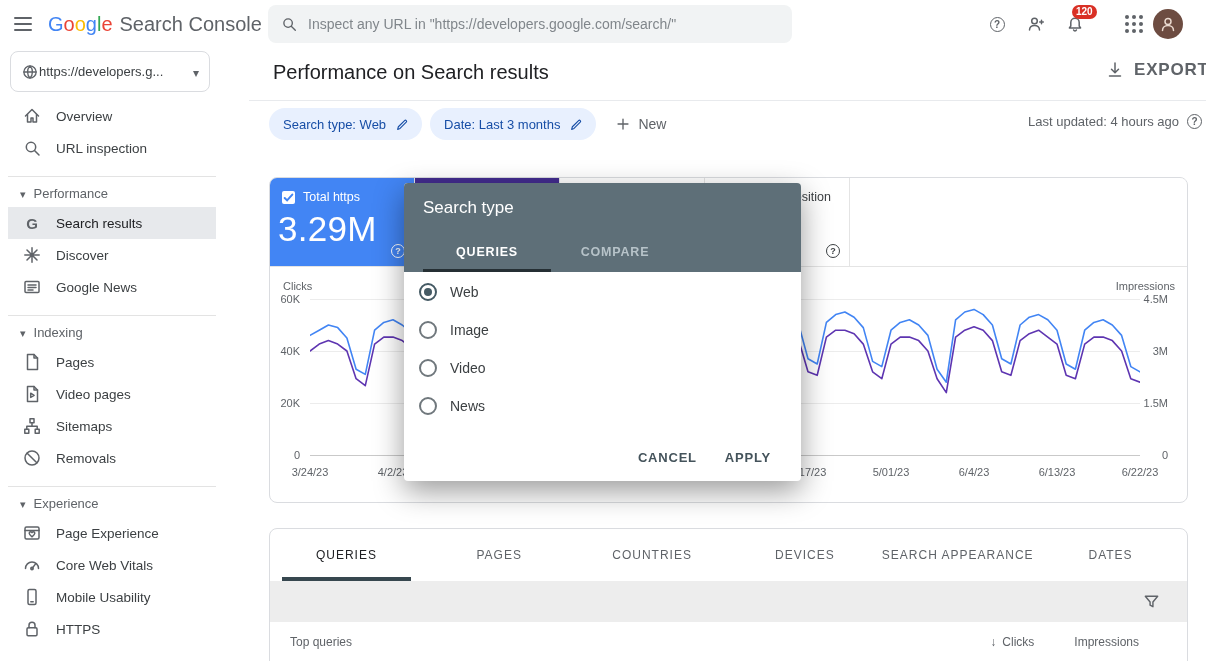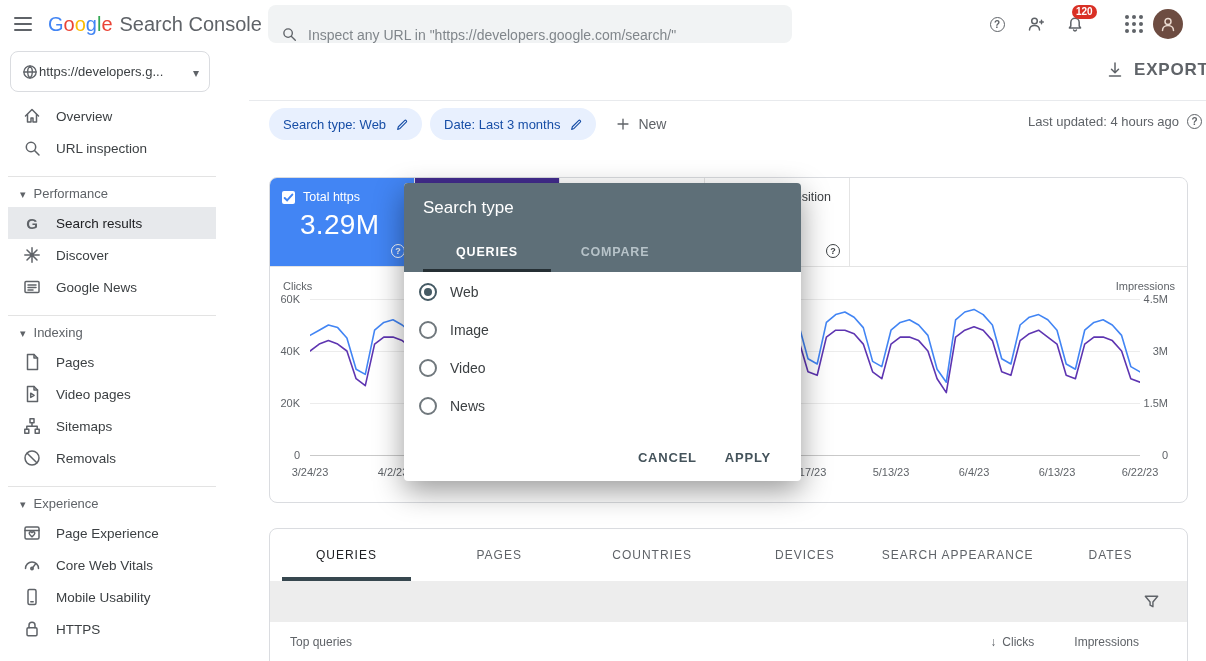--- a/index.html
+++ b/index.html
@@ -6,21 +6,21 @@
   html,body { background:#fff; }
   body { font-family: "Liberation Sans", sans-serif; color:#202124; }
   .screen { position:relative; width:1206px; height:661px; background:#fff; overflow:hidden; }
 
   
   .topbar { position:absolute; left:0; top:0; width:1206px; height:48px; background:#fff; z-index:30; }
   .hamburger { position:absolute; left:10px; top:13px; width:26px; height:22px; display:flex; flex-direction:column; justify-content:center; gap:4px; cursor:pointer; }
   .hamburger i { display:block; height:2px; margin:0 4px; background:#5f6368; border-radius:1px; }
   .logo { position:absolute; left:48px; top:0; height:48px; display:flex; align-items:center; font-size:20px; }
   .logo .suffix { color:#5f6368; margin-left:7px; }
-  .searchbox { position:absolute; left:268px; top:5px; width:524px; height:38px; background:#f1f3f4; border-radius:8px; display:flex; align-items:flex-end; padding:0 12px; gap:10px; }
+  .searchbox { position:absolute; left:268px; top:5px; width:524px; height:38px; background:#f1f3f4; border-radius:8px; display:flex; align-items:center; padding:0 12px; gap:10px; }
   .searchbox input { flex:1; border:none; outline:none; background:transparent; font:14px "Liberation Sans", sans-serif; color:#202124; }
   .searchbox input::placeholder { color:#80868b; }
   .tb-icon { position:absolute; top:12px; width:24px; height:24px; display:flex; align-items:center; justify-content:center; color:#5f6368; cursor:pointer; }
   .tb-help { left:985px; } .tb-people { left:1024px; } .tb-notif { left:1063px; } .tb-apps { left:1122px; }
   .badge { position:absolute; top:-7px; left:9px; background:#d93025; color:#fff; font-size:10px; font-weight:bold; line-height:12px; padding:1px 4px; border-radius:8px; }
   .avatar { position:absolute; left:1153px; top:9px; width:30px; height:30px; border-radius:50%; background:#6d4c41; color:#ead9cf; display:flex; align-items:center; justify-content:center; cursor:pointer; overflow:hidden; }
   .apps-grid { display:grid; grid-template-columns:repeat(3,4px); gap:3px; }
   .apps-grid i { width:4px; height:4px; border-radius:50%; background:#5f6368; }
   .qmark { width:15px; height:15px; border:1.5px solid currentColor; border-radius:50%; display:inline-flex; align-items:center; justify-content:center; font-size:10px; font-weight:bold; flex:0 0 auto; }
   .qmark::after { content:"?"; }
@@ -55,21 +55,21 @@
 
   .ic { display:inline-flex; width:20px; height:20px; }
   .ic svg { width:100%; height:100%; }
 
   
   .chart-card { position:absolute; left:269px; top:177px; width:919px; height:326px; border:1px solid #dadce0; border-radius:8px; background:#fff; overflow:hidden; }
   .metrics { display:flex; gap:1px; background:#e4e4e4; padding-bottom:1px; }
   .tile { position:relative; width:144px; height:88px; flex:0 0 144px; background:#fff; cursor:pointer; }
   .tile.filler { flex:1 1 auto; width:auto; cursor:default; }
   .tile-top { display:flex; align-items:center; gap:8px; padding:12px 10px 0 12px; font-size:12.5px; }
-  .tile-value { padding:5px 0 0 30px; font-size:28px; letter-spacing:.3px; }
+  .tile-value { padding:5px 0 0 8px; font-size:35px; letter-spacing:.3px; }
   .tile .qmark { position:absolute; right:9px; bottom:8px; width:14px; height:14px; font-size:9px; }
   .cbx { width:13px; height:13px; border-radius:2px; flex:0 0 13px; position:relative; }
   .cbx.checked { background:#fff; }
   .cbx.checked svg { position:absolute; inset:0; }
   .cbx.un { border:2px solid #5f6368; }
 
   .chart-zone { position:relative; height:236px; }
   .axis-title { position:absolute; top:13px; font-size:11px; color:#5f6368; }
   .axis-title.left { left:13px; } .axis-title.right { right:12px; }
   .tick-left { position:absolute; left:0; width:30px; text-align:right; font-size:11px; color:#5f6368; line-height:14px; }
@@ -318,20 +318,21 @@
         <span class="nav-ic">
           <svg viewBox="0 0 20 20" fill="none" stroke="currentColor" stroke-width="1.5" stroke-linecap="round" stroke-linejoin="round">
             <rect x="5" y="8.8" width="10" height="8" rx="1.2"></rect>
             <path d="M7 8.8V6.3a3 3 0 0 1 6 0v2.5"></path>
           </svg>
         </span>
         <span class="nav-label">HTTPS</span>
       </div>
     </nav>
 
+  <h1 class="page-title">Performance on Search results</h1>
   <div class="export-btn">
     <span class="ic">
         <svg viewBox="0 0 20 20" fill="none" stroke="currentColor" stroke-width="1.5" stroke-linecap="round" stroke-linejoin="round">
           <path d="M10 3v9M6.5 9.2 10 12.7l3.5-3.5M4.5 16h11"></path>
         </svg>
       </span>
     <span>EXPORT</span>
   </div>
   <div class="main-divider"></div>
 
@@ -406,21 +407,21 @@
         <div class="gridline zero" style="top: 188px;"></div>
         <span class="tick-left" style="top: 181px;">0</span>
         <span class="tick-right" style="top: 181px;">0</span>
         <span class="xlab" style="left: 40px;">3/24/23</span>
         <span class="xlab" style="left: 123px;">4/2/23</span>
         <span class="xlab" style="left: 206px;">4/11/23</span>
         <span class="xlab" style="left: 289px;">4/20/23</span>
         <span class="xlab" style="left: 372px;">4/29/23</span>
         <span class="xlab" style="left: 455px;">5/8/23</span>
         <span class="xlab" style="left: 538px;">5/17/23</span>
-        <span class="xlab" style="left: 621px;">5/13/23</span>
+        <span class="xlab" style="left: 621px;">5/01/23</span>
         <span class="xlab" style="left: 704px;">6/4/23</span>
         <span class="xlab" style="left: 787px;">6/13/23</span>
         <span class="xlab" style="left: 870px;">6/22/23</span>
         <div class="plot">
           <svg viewBox="0 0 830 156" preserveAspectRatio="none">
             <polyline points="0.0,36.4 9.2,31.2 18.4,26.0 27.7,28.6 36.9,39.0 46.1,70.2 55.3,75.4 64.6,31.2 73.8,23.4 83.0,20.8 92.2,26.0 101.4,33.8 110.7,67.6 119.9,72.8 129.1,26.0 138.3,18.2 147.6,15.6 156.8,20.8 166.0,31.2 175.2,65.0 184.4,70.2 193.7,28.6 202.9,20.8 212.1,18.2 221.3,23.4 230.6,33.8 239.8,67.6 249.0,72.8 258.2,23.4 267.4,15.6 276.7,13.0 285.9,18.2 295.1,28.6 304.3,62.4 313.6,67.6 322.8,26.0 332.0,18.2 341.2,15.6 350.4,20.8 359.7,31.2 368.9,65.0 378.1,70.2 387.3,33.8 396.6,26.0 405.8,23.4 415.0,28.6 424.2,39.0 433.4,72.8 442.7,78.0 451.9,20.8 461.1,13.0 470.3,10.4 479.6,15.6 488.8,26.0 498.0,59.8 507.2,65.0 516.4,23.4 525.7,15.6 534.9,13.0 544.1,18.2 553.3,28.6 562.6,62.4 571.8,67.6 581.0,31.2 590.2,23.4 599.4,20.8 608.7,26.0 617.9,36.4 627.1,70.2 636.3,83.2 645.6,20.8 654.8,13.0 664.0,10.4 673.2,15.6 682.4,26.0 691.7,59.8 700.9,65.0 710.1,26.0 719.3,18.2 728.6,15.6 737.8,20.8 747.0,31.2 756.2,65.0 765.4,70.2 774.7,31.2 783.9,23.4 793.1,20.8 802.3,26.0 811.6,36.4 820.8,67.6 830.0,72.8" fill="none" stroke="#4285f4" stroke-width="1.6" stroke-linejoin="round" stroke-linecap="round"></polyline>
             <polyline points="0.0,52.0 9.2,45.1 18.4,41.6 27.7,45.1 36.9,52.0 46.1,79.7 55.3,86.7 64.6,45.1 73.8,38.1 83.0,38.1 92.2,41.6 101.4,48.5 110.7,79.7 119.9,83.2 129.1,41.6 138.3,34.7 147.6,31.2 156.8,38.1 166.0,45.1 175.2,76.3 184.4,79.7 193.7,45.1 202.9,38.1 212.1,34.7 221.3,38.1 230.6,48.5 239.8,79.7 249.0,83.2 258.2,38.1 267.4,31.2 276.7,31.2 285.9,34.7 295.1,45.1 304.3,72.8 313.6,79.7 322.8,41.6 332.0,34.7 341.2,31.2 350.4,38.1 359.7,45.1 368.9,76.3 378.1,79.7 387.3,48.5 396.6,41.6 405.8,38.1 415.0,45.1 424.2,52.0 433.4,83.2 442.7,86.7 451.9,38.1 461.1,31.2 470.3,27.7 479.6,31.2 488.8,41.6 498.0,72.8 507.2,76.3 516.4,38.1 525.7,31.2 534.9,31.2 544.1,34.7 553.3,45.1 562.6,72.8 571.8,79.7 581.0,45.1 590.2,38.1 599.4,38.1 608.7,41.6 617.9,52.0 627.1,79.7 636.3,93.6 645.6,38.1 654.8,31.2 664.0,27.7 673.2,31.2 682.4,41.6 691.7,72.8 700.9,76.3 710.1,41.6 719.3,34.7 728.6,31.2 737.8,38.1 747.0,45.1 756.2,76.3 765.4,79.7 774.7,45.1 783.9,38.1 793.1,38.1 802.3,41.6 811.6,52.0 820.8,79.7 830.0,83.2" fill="none" stroke="#5e35b1" stroke-width="1.6" stroke-linejoin="round" stroke-linecap="round"></polyline>
           </svg>
         </div>
       </div>

